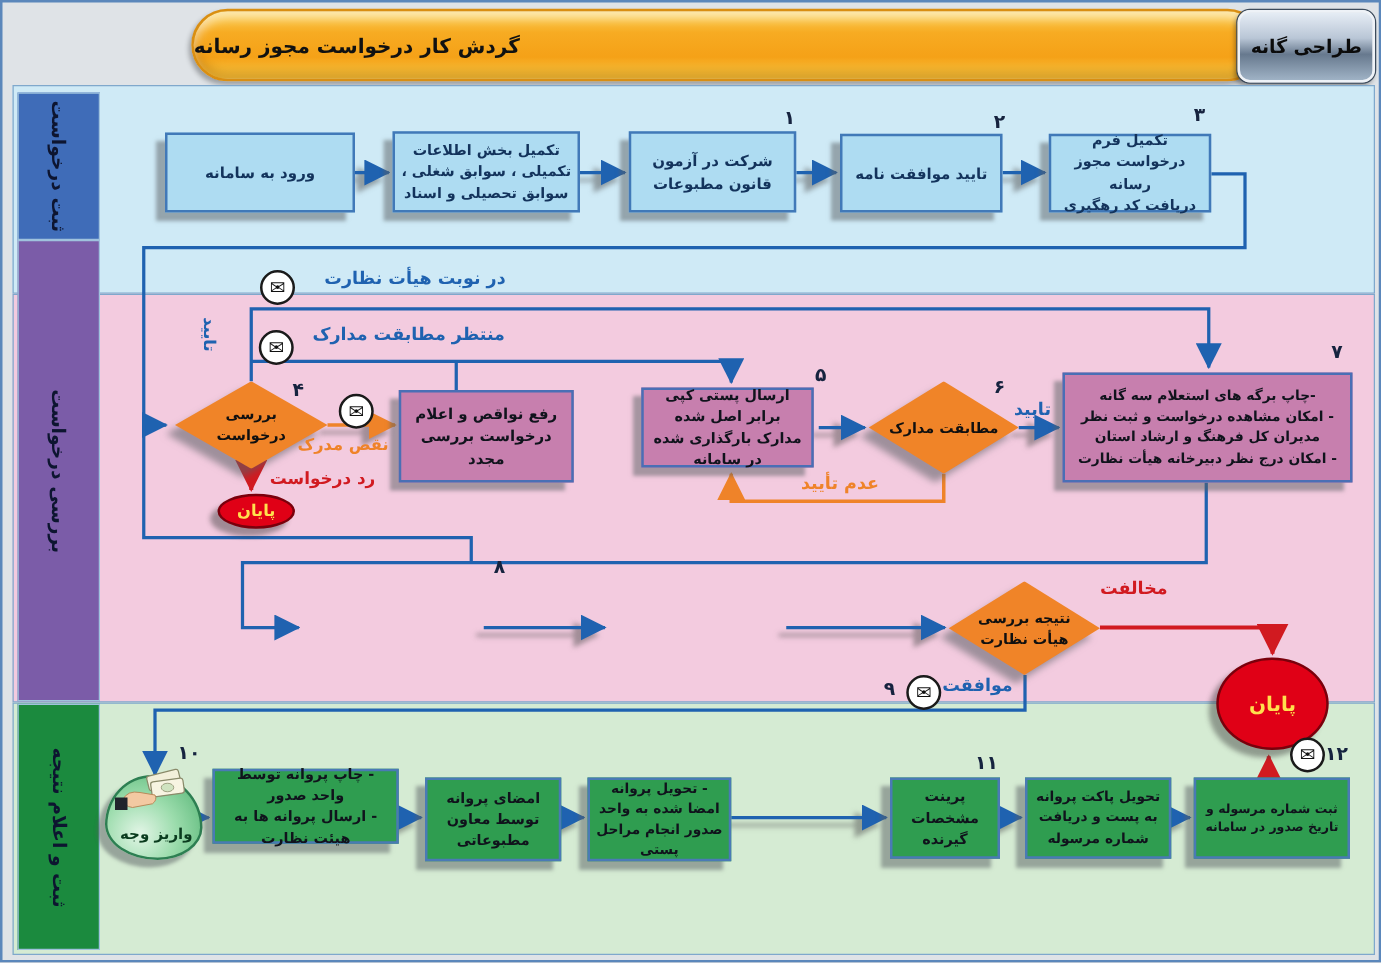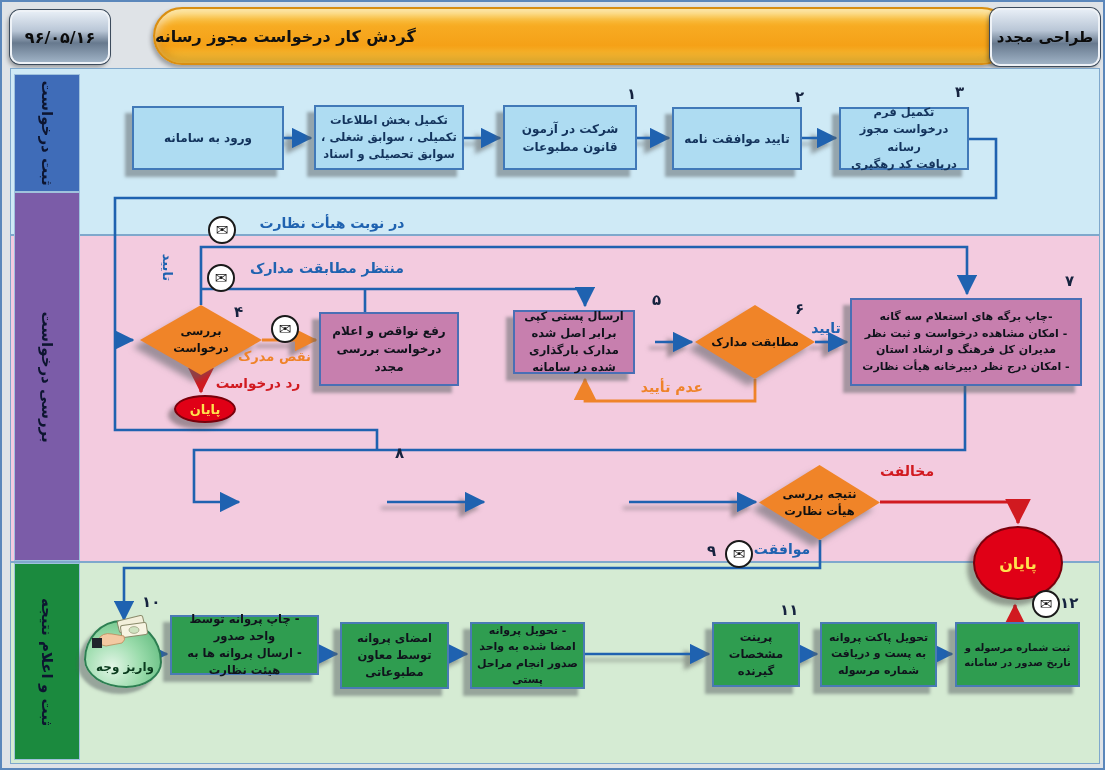--- a/index.html
+++ b/index.html
@@ -87,28 +87,25 @@
   .payblob .paytext{
     position:absolute;right:6px;bottom:12px;font-weight:bold;font-size:12px;color:#0a3b1e;
   }
   .payblob svg{position:absolute;left:2px;top:-8px;}
 </style>
 </head>
 <body>
 
 <div class="stage">
 
-  <div class="abs steelbox" style="left:8px;top:8px;width:100px;height:54px;font-size:16px">
-      <span>۹۶/۰۵/۱۶</span>
-    </div>
   <div class="abs banner" style="left:118px;top:5px;width:858px;height:58px">
       <span>گردش کار درخواست مجوز رسانه</span>
     </div>
   <div class="abs steelbox" style="left:988px;top:6px;width:110px;height:58px;font-size:15px">
-      <span>طراحی مجدد</span>
+      <span>طراحی گانه</span>
     </div>
 
   <div class="abs lanebg lane1bg" style="left:8px;top:66px;width:1090px;height:167px"></div>
   <div class="abs lanebg lane2bg" style="left:8px;top:233px;width:1090px;height:327px"></div>
   <div class="abs lanebg lane3bg" style="left:8px;top:560px;width:1090px;height:202px"></div>
 
   <div class="abs lanehdr" style="top:72px;height:118px;background:var(--lane1_header,#3f6cb8)">
     <span class="vtext">ثبت درخواست</span>
     </div>
   <div class="abs lanehdr" style="top:190px;height:369px;background:var(--lane2_header,#7b5ca8)">
@@ -166,21 +163,21 @@
   <div class="abs box b1" style="left:312px;top:103px;width:150px;height:65px;font-size:11.5px">تکمیل بخش اطلاعات تکمیلی ، سوابق شغلی ، سوابق تحصیلی و اسناد</div>
   <div class="abs box b1" style="left:501px;top:103px;width:134px;height:65px">شرکت در آزمون قانون مطبوعات</div>
   <div class="abs box b1" style="left:670px;top:105px;width:130px;height:63px">تایید موافقت نامه</div>
   <div class="abs box b1 prelines" style="left:837px;top:105px;width:130px;height:63px;font-size:11.5px">تکمیل فرم درخواست مجوز رسانه
 دریافت کد رهگیری</div>
 
   <div class="abs dwrap" style="left:138px;top:303px;width:122px;height:70px">
     <div class="diamond">بررسی درخواست</div>
     </div>
   <div class="abs box b2" style="left:317px;top:310px;width:140px;height:74px">رفع نواقص و اعلام درخواست بررسی مجدد</div>
-  <div class="abs box b2" style="left:511px;top:308px;width:122px;height:64px;font-size:11.5px">ارسال  پستی کپی برابر اصل شده مدارک بارگذاری شده در سامانه</div>
+  <div class="abs box b2" style="left:511px;top:308px;width:138px;height:64px;font-size:11.5px">ارسال  پستی کپی برابر اصل شده مدارک بارگذاری شده در سامانه</div>
   <div class="abs dwrap" style="left:693px;top:303px;width:120px;height:74px">
     <div class="diamond">مطابقت مدارک</div>
     </div>
   <div class="abs box b2 prelines" style="left:848px;top:296px;width:232px;height:88px;font-size:11px">-چاپ برگه های استعلام سه گانه
 - امکان مشاهده درخواست و ثبت نظر مدیران کل فرهنگ و ارشاد استان
 - امکان درج نظر دبیرخانه هیأت نظارت</div>
   <div class="abs dwrap" style="left:757px;top:463px;width:121px;height:75px">
     <div class="diamond">نتیجه بررسی هیأت نظارت</div>
     </div>
 

